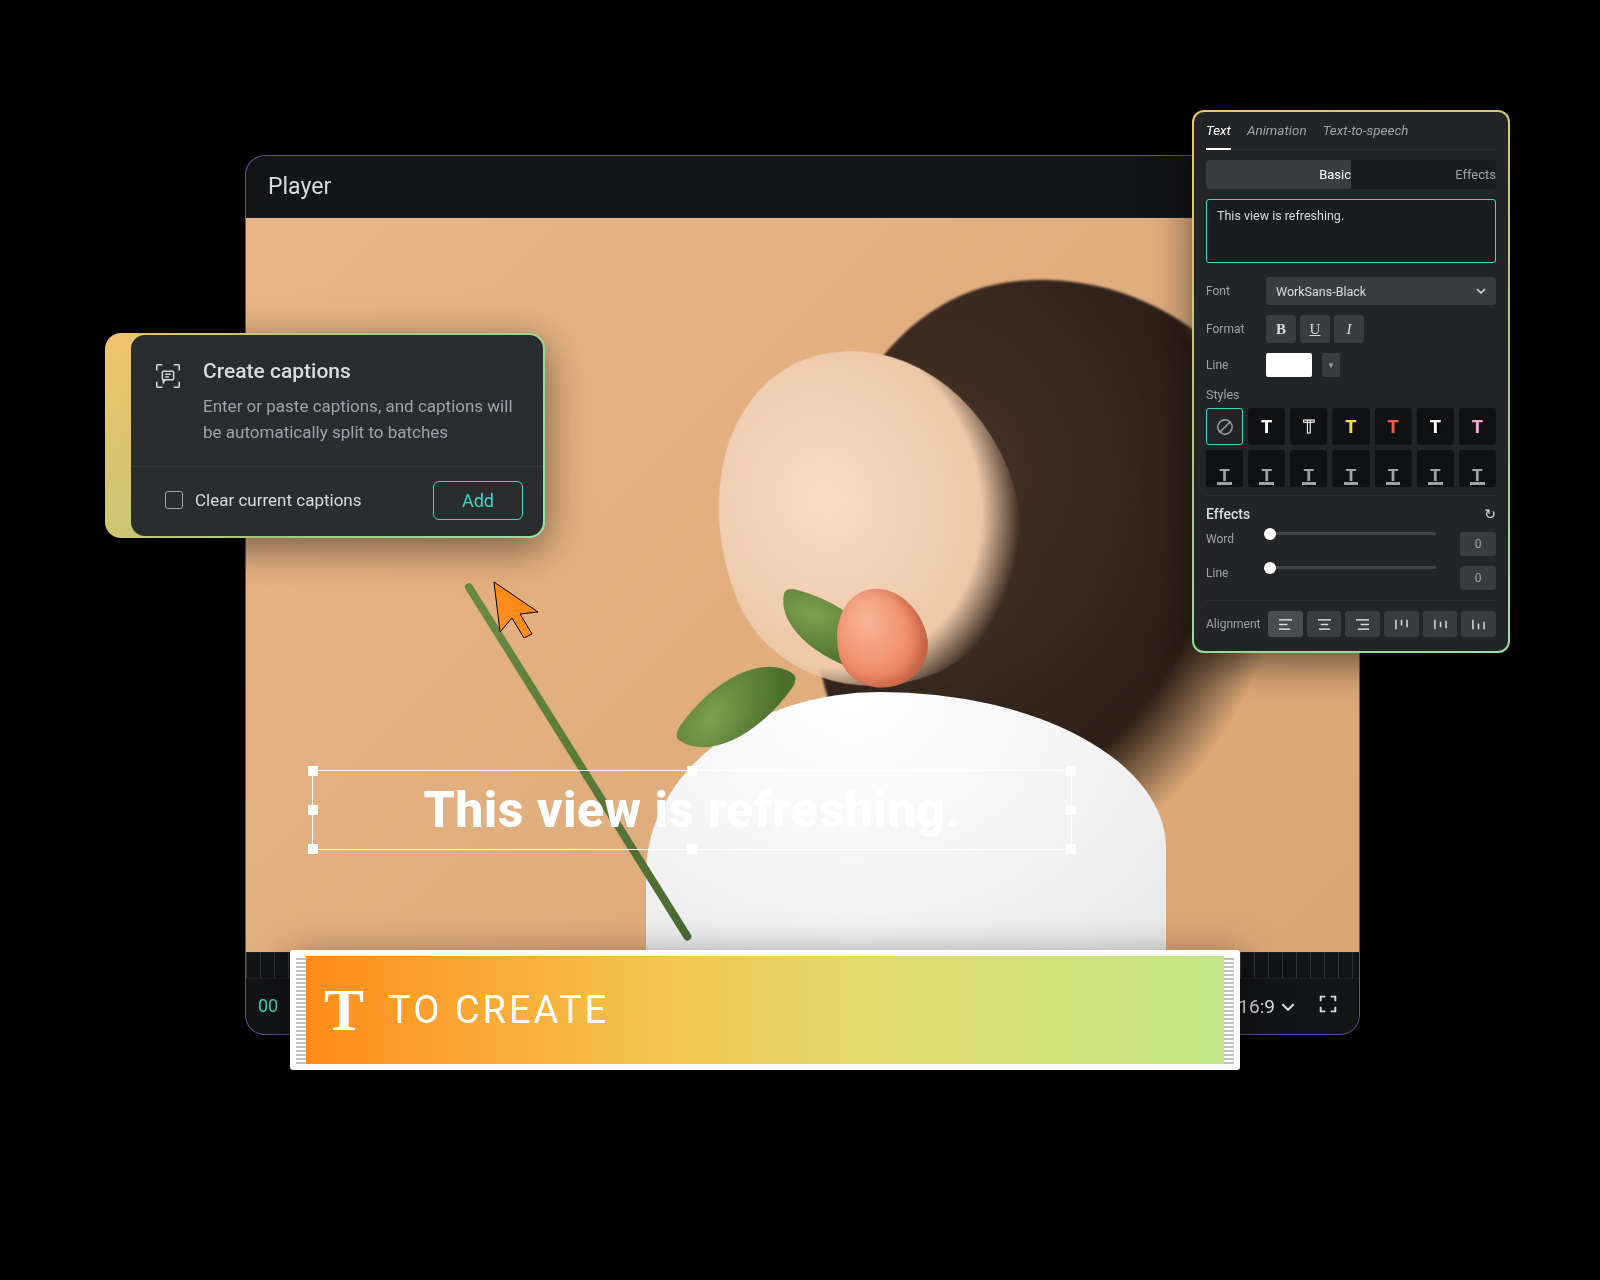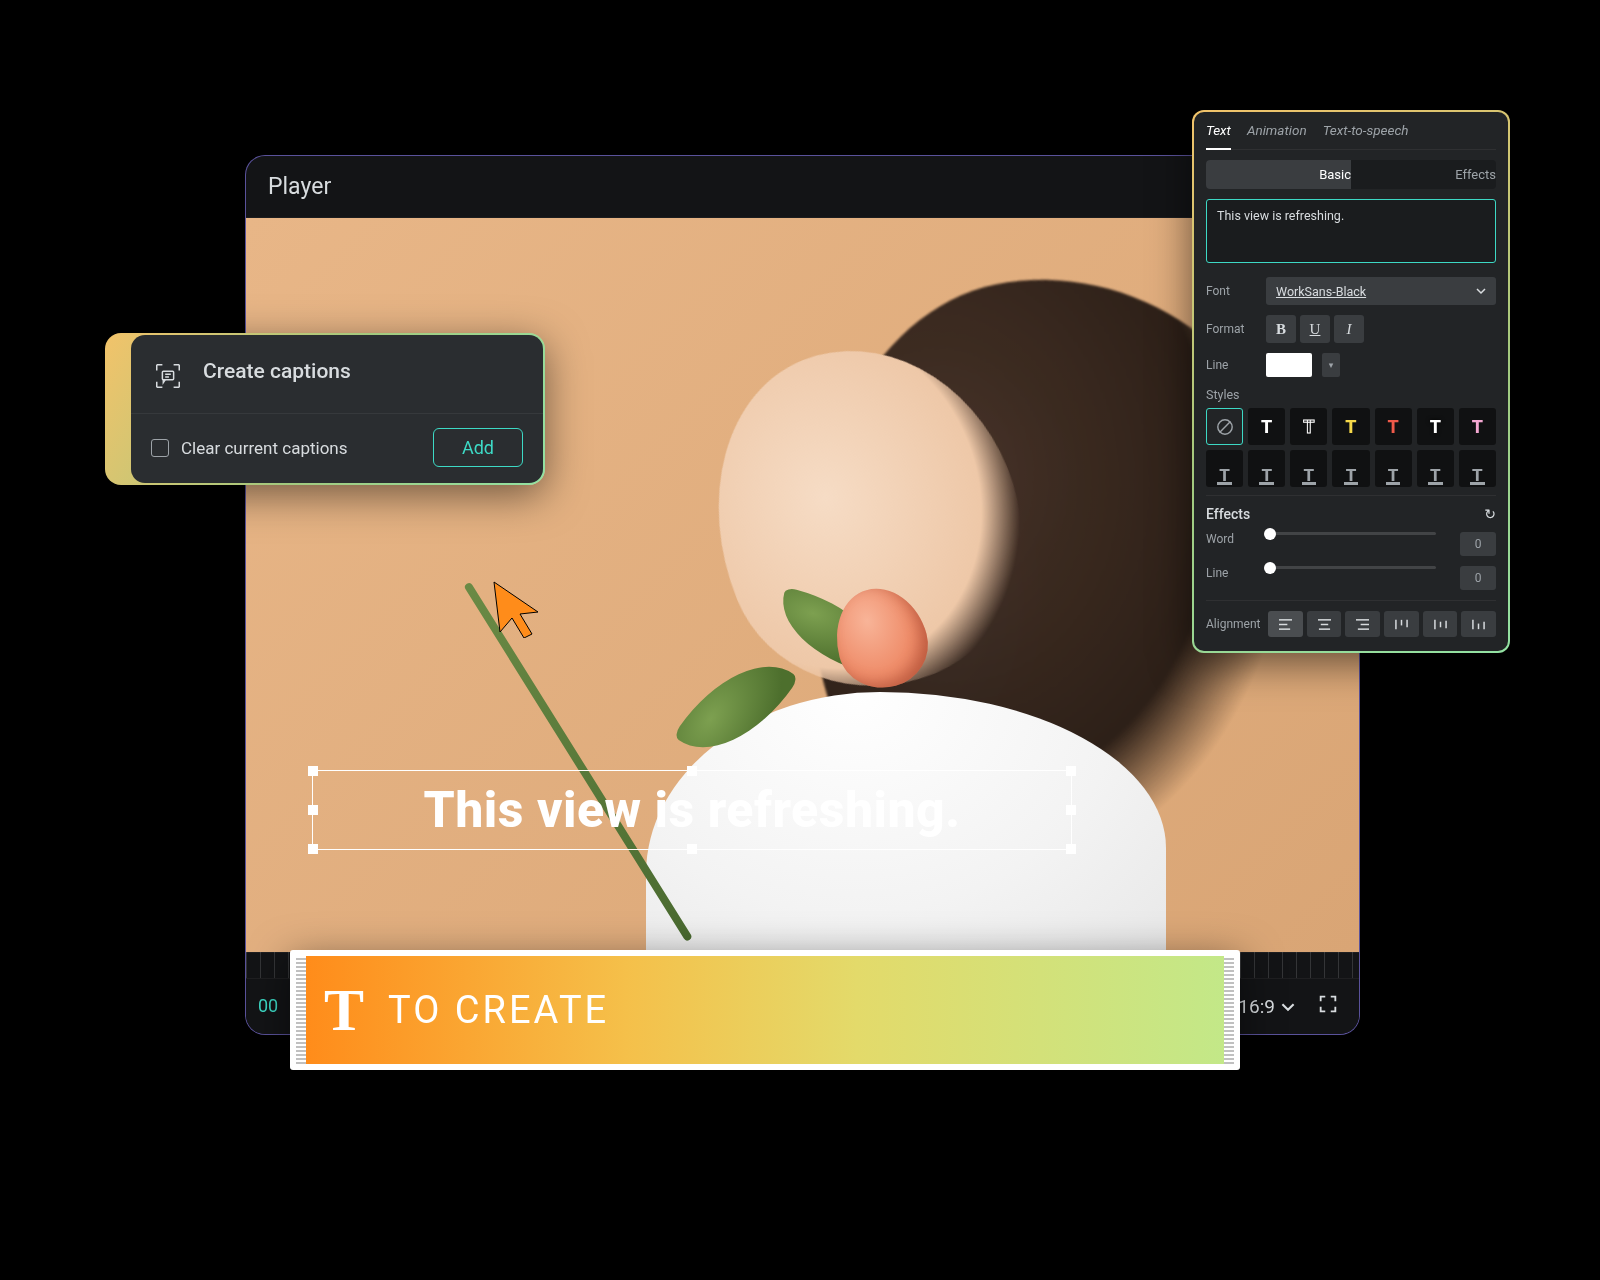--- a/index.html
+++ b/index.html
@@ -227,21 +227,21 @@
   .captions-desc{
     color:var(--text-muted);
     font-size:17px;
     line-height:1.55;
   }
   .captions-footer{
     border-top:1px solid rgba(255,255,255,.06);
     display:flex;
     align-items:center;
     justify-content:space-between;
-    padding:14px 20px 16px 20px;
+    padding:14px 20px 16px 34px;
   }
   .checkbox-row{
     display:flex;align-items:center;gap:12px;
     color:var(--text-light);font-size:17px;
   }
   .fake-checkbox{
     width:18px;height:18px;border:1.5px solid var(--text-muted);
     border-radius:3px;background:transparent;
   }
   .add-btn{
@@ -338,21 +338,20 @@
   }
   .font-select{
     flex:1;
     background:var(--input-bg);
     border-radius:3px;
     height:28px;
     display:flex;align-items:center;justify-content:space-between;
     padding:8px 10px;
     font-size:12.5px;color:var(--text-light);
     cursor:pointer;
-    text-decoration:underline;
   }
   .format-btns{display:flex;gap:4px;}
   .fmt-btn{
     width:30px;height:28px;
     background:var(--input-bg);
     border-radius:3px;
     display:flex;align-items:center;justify-content:center;
     font-family:Georgia,serif;
     font-size:15px;color:var(--text-light);
     cursor:pointer;
@@ -532,20 +531,21 @@
           <svg width="30" height="30" viewBox="0 0 32 32" fill="none" stroke="#d8dcdf" stroke-width="1.6">
             <path d="M4 4h6M4 4v6M28 4h-6M28 4v6M4 28h6M4 28v-6M28 28h-6M28 28v-6"></path>
             <rect x="10" y="11" width="12" height="9" rx="1"></rect>
             <path d="M13 20l-2 3v-3"></path>
             <line x1="13" y1="14" x2="19" y2="14"></line>
             <line x1="13" y1="17" x2="17" y2="17"></line>
           </svg>
         </div>
         <div>
           <div class="captions-title">Create captions</div>
+          <div class="captions-desc">Enter or paste captions, and captions will be automatically split to batches</div>
         </div>
       </div>
       <div class="captions-footer">
         <label class="checkbox-row">
           <span class="fake-checkbox"></span>
           <span>Clear current captions</span>
         </label>
         <button class="add-btn">Add</button>
       </div>
     </div>

